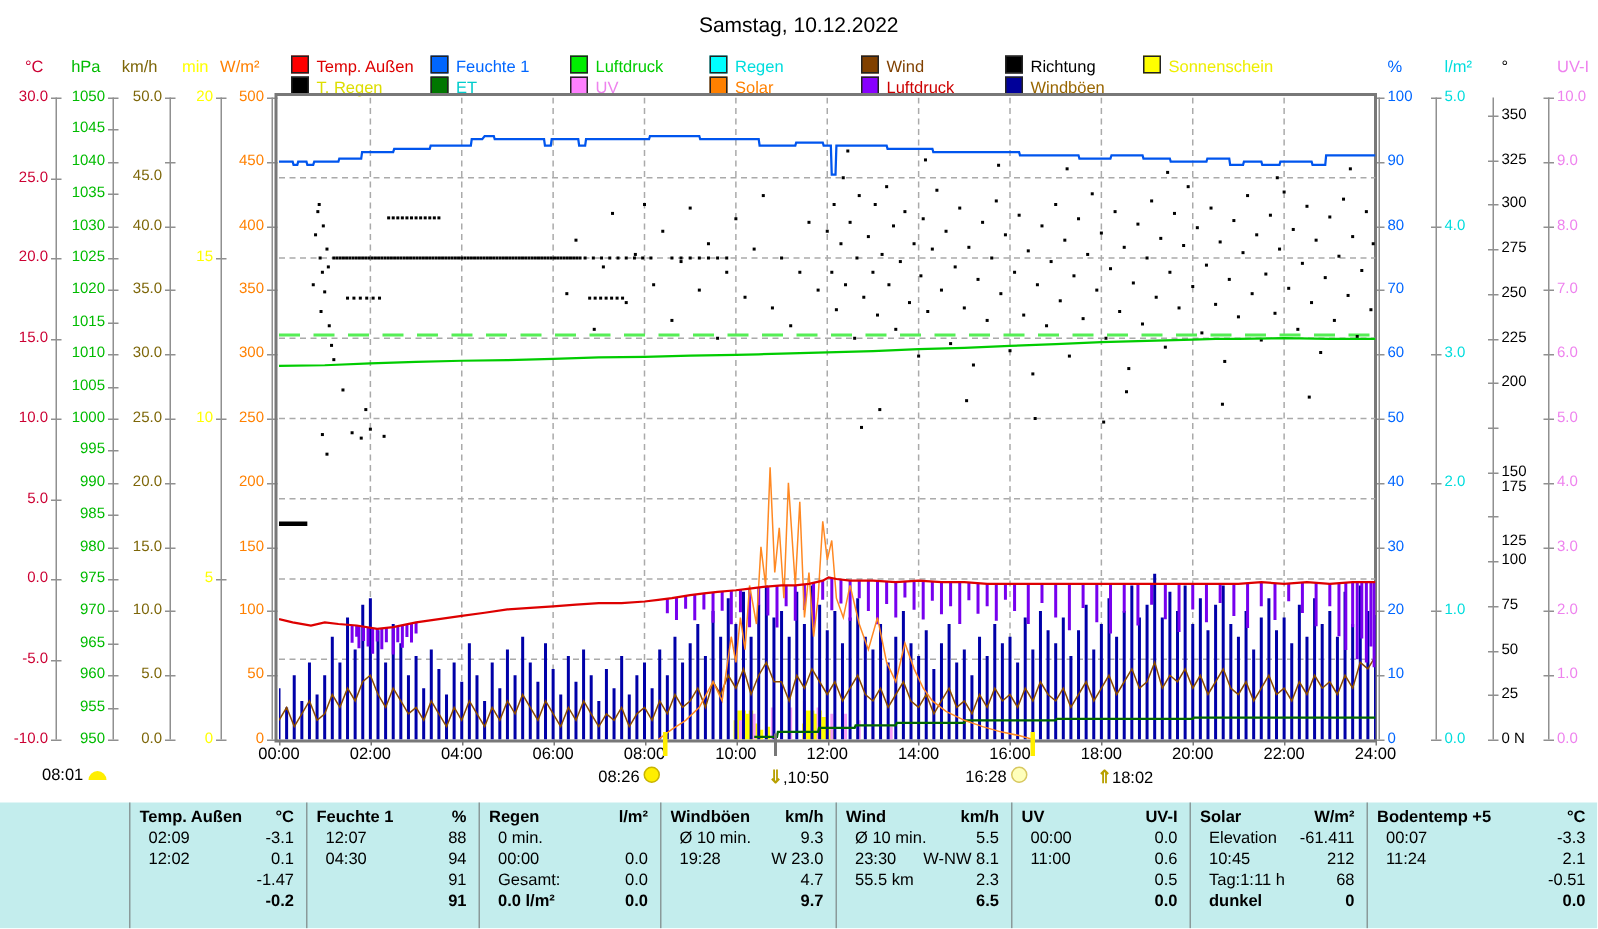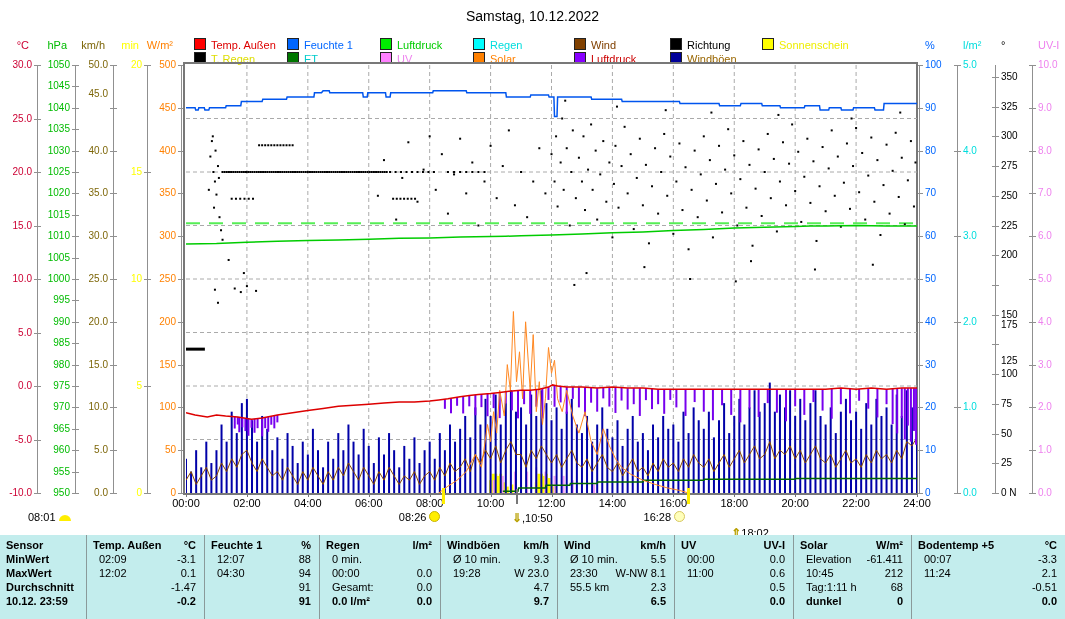--- a/index.html
+++ b/index.html
@@ -134,21 +134,21 @@
       <div class="tick-label" style="top: 316.8px; color: rgb(125, 102, 8); left: 75px; width: 33px; text-align: right;">20.0</div>
       <div class="tick-mark" style="left: 110px; top: 279px; width: 7px;"></div>
       <div class="tick-label" style="top: 274px; color: rgb(125, 102, 8); left: 75px; width: 33px; text-align: right;">25.0</div>
       <div class="tick-mark" style="left: 110px; top: 236.2px; width: 7px;"></div>
       <div class="tick-label" style="top: 231.2px; color: rgb(125, 102, 8); left: 75px; width: 33px; text-align: right;">30.0</div>
       <div class="tick-mark" style="left: 110px; top: 193.4px; width: 7px;"></div>
       <div class="tick-label" style="top: 188.4px; color: rgb(125, 102, 8); left: 75px; width: 33px; text-align: right;">35.0</div>
       <div class="tick-mark" style="left: 110px; top: 150.6px; width: 7px;"></div>
       <div class="tick-label" style="top: 145.6px; color: rgb(125, 102, 8); left: 75px; width: 33px; text-align: right;">40.0</div>
       <div class="tick-mark" style="left: 110px; top: 107.8px; width: 7px;"></div>
-      <div class="tick-label" style="top: 89px; color: rgb(125, 102, 8); left: 75px; width: 33px; text-align: right;">45.0</div>
+      <div class="tick-label" style="top: 113px; color: rgb(125, 102, 8); left: 75px; width: 33px; text-align: right;">45.0</div>
       <div class="tick-mark" style="left: 110px; top: 65px; width: 7px;"></div>
       <div class="tick-label" style="top: 60px; color: rgb(125, 102, 8); left: 75px; width: 33px; text-align: right;">50.0</div>
       <div class="axis-line" style="left: 147px; top: 65px; height: 428px; background: rgb(144, 144, 144);"></div>
       <div class="axis-unit" style="top: 40px; color: rgb(255, 255, 0); left: 95px; width: 44px; text-align: right;">min</div>
       <div class="tick-mark" style="left: 144px; top: 493px; width: 7px;"></div>
       <div class="tick-label" style="top: 488px; color: rgb(255, 255, 0); left: 109px; width: 33px; text-align: right;">0</div>
       <div class="tick-mark" style="left: 144px; top: 386px; width: 7px;"></div>
       <div class="tick-label" style="top: 381px; color: rgb(255, 255, 0); left: 109px; width: 33px; text-align: right;">5</div>
       <div class="tick-mark" style="left: 144px; top: 279px; width: 7px;"></div>
       <div class="tick-label" style="top: 274px; color: rgb(255, 255, 0); left: 109px; width: 33px; text-align: right;">10</div>
@@ -913,30 +913,23 @@
       <div class="xtick" style="left: 917px; top: 493px;"></div>
     </div>
   <div id="annotations">
       <div class="ann" style="left: 28px; top: 511px;">08:01 <span class="icon-halfsun"></span></div>
       <div class="ann" style="left: 398.855px; top: 511px;">08:26 <span class="icon-sun"></span></div>
       <div class="marker-tick" style="left: 441.855px; top: 488px; width: 3px; height: 16px; background: rgb(255, 238, 0);"></div>
       <div class="ann" style="left: 511.955px; top: 511px;"><span class="icon-arrow">⇓</span>,10:50</div>
       <div class="marker-tick" style="left: 515.955px; top: 489px; width: 2px; height: 15px; background: rgb(119, 119, 119);"></div>
       <div class="ann" style="left: 643.557px; top: 511px;">16:28 <span class="icon-sun-pale"></span></div>
       <div class="marker-tick" style="left: 686.557px; top: 488px; width: 3px; height: 16px; background: rgb(255, 238, 0);"></div>
-      <div class="ann" style="left: 731.255px; top: 511px; margin-top: 15px;"><span class="icon-arrow">⇑</span>18:02</div>
+      <div class="ann" style="left: 731.255px; top: 511px;"><span class="icon-arrow">⇑</span>18:02</div>
     </div>
   <div class="wtable" id="wtable" style="background: rgb(195, 237, 237);">
-      <div class="wt-col" style="left: 0px; width: 86px;">
-        <div class="wt-line wt-bold" style="left: 6px; top: 3px; width: 78px;">Sensor</div>
-        <div class="wt-line wt-bold" style="left: 6px; top: 17px; width: 78px;">MinWert</div>
-        <div class="wt-line wt-bold" style="left: 6px; top: 31px; width: 78px;">MaxWert</div>
-        <div class="wt-line wt-bold" style="left: 6px; top: 45px; width: 78px;">Durchschnitt</div>
-        <div class="wt-line wt-bold" style="left: 6px; top: 59px; width: 78px;">10.12. 23:59</div>
-      </div>
       <div class="wt-col wt-sep" style="left: 86px; width: 118px;">
         <div class="wt-line wt-bold" style="left: 6px; top: 3px; width: 106px;">Temp. Außen</div>
         <div class="wt-line wt-bold wt-val" style="right: 8px; top: 3px; width: 50px;">°C</div>
         <div class="wt-line" style="left: 12px; top: 17px; width: 98px;">02:09</div>
         <div class="wt-line wt-val" style="right: 8px; top: 17px; width: 98px;">-3.1</div>
         <div class="wt-line" style="left: 12px; top: 31px; width: 98px;">12:02</div>
         <div class="wt-line wt-val" style="right: 8px; top: 31px; width: 98px;">0.1</div>
         <div class="wt-line wt-val" style="right: 8px; top: 45px; width: 98px;">-1.47</div>
         <div class="wt-line wt-val wt-bold" style="right: 8px; top: 59px; width: 98px;">-0.2</div>
       </div>

